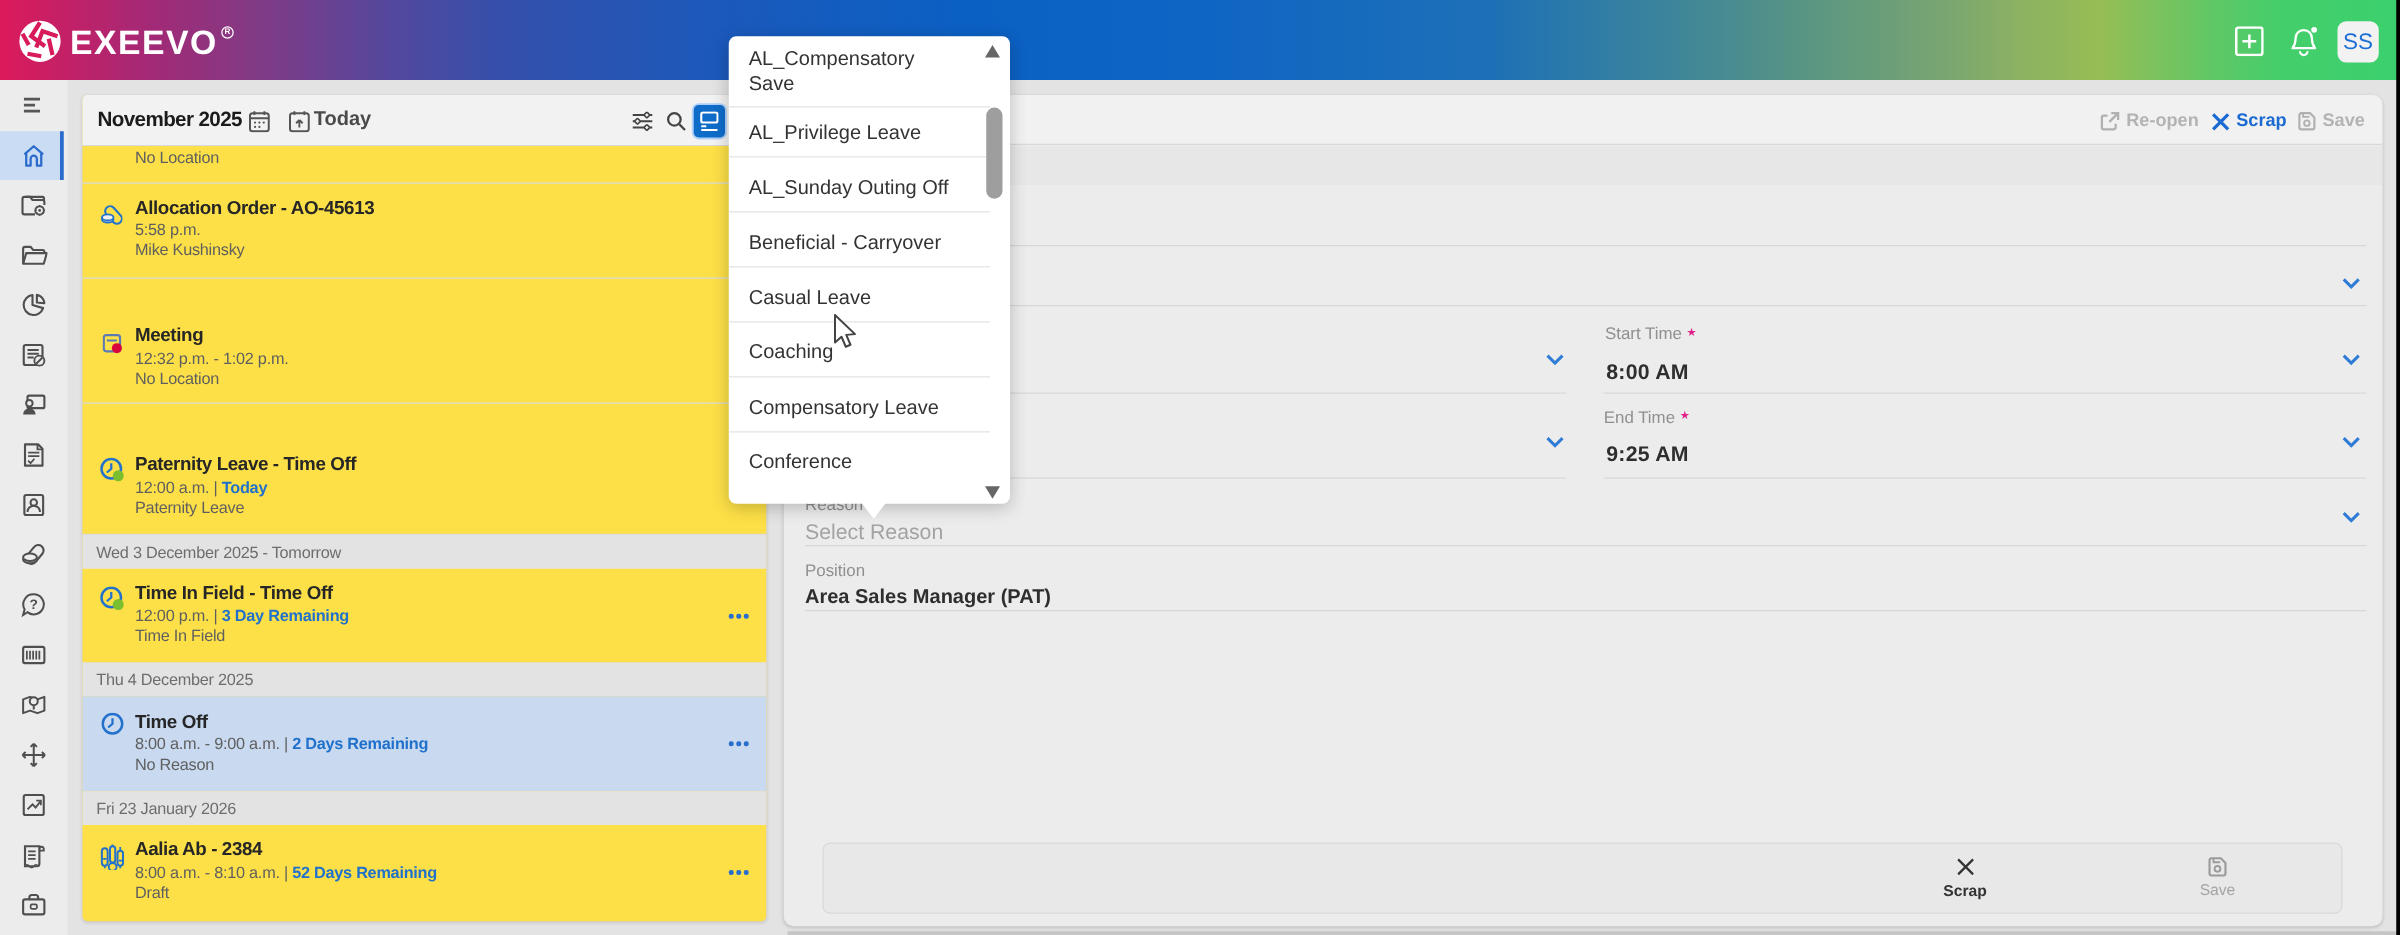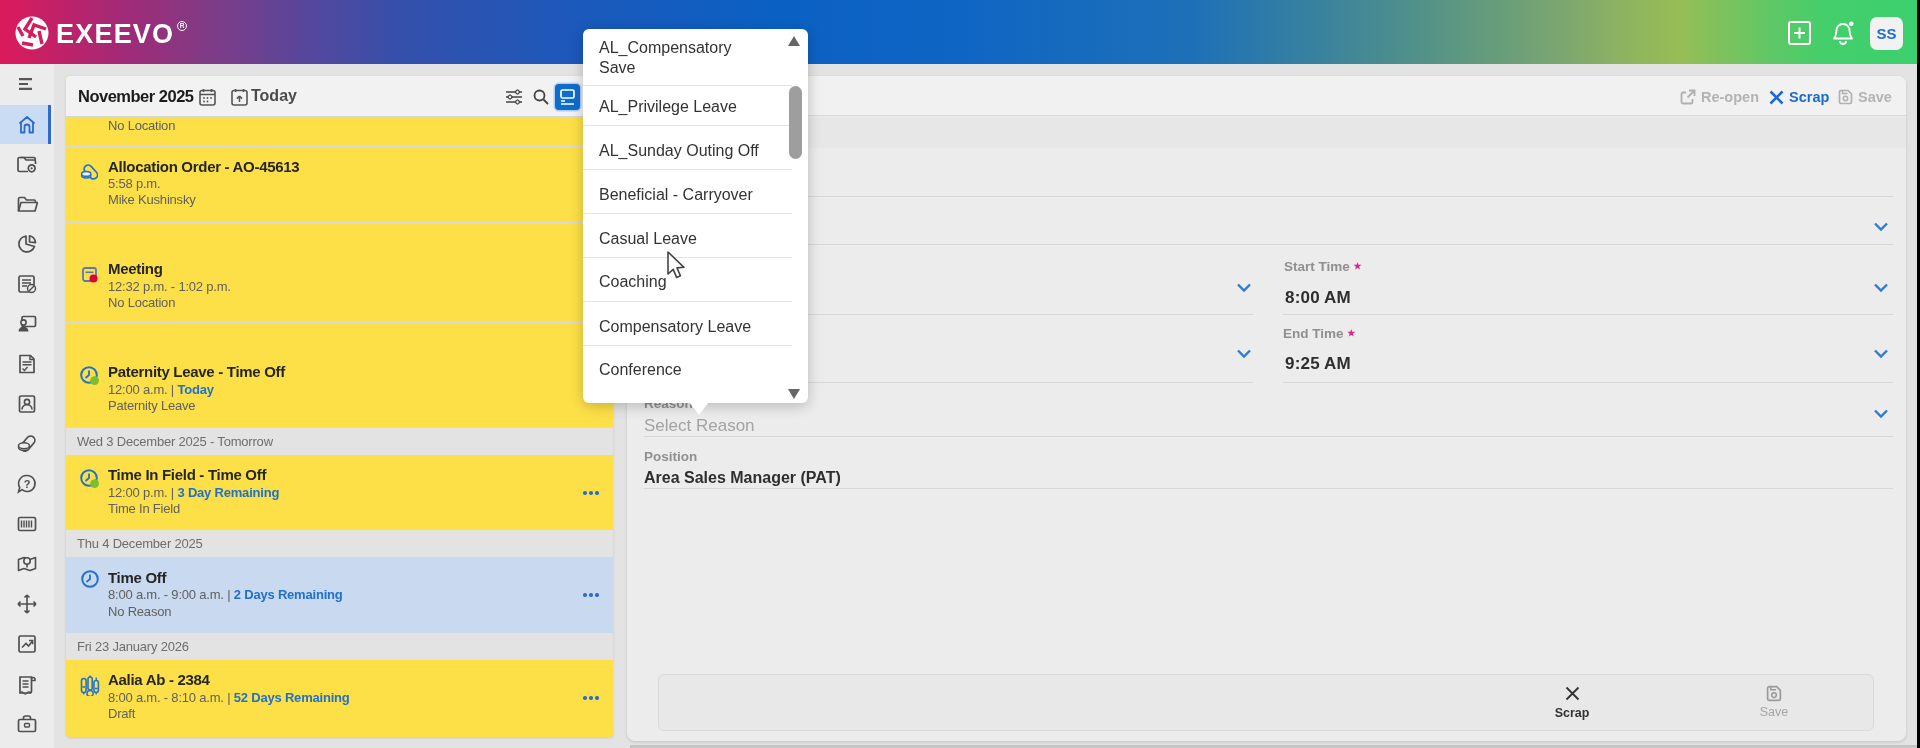--- a/index.html
+++ b/index.html
@@ -22,21 +22,21 @@
   .evt-t { position:absolute; left:42px; font-size:15px; font-weight:bold; color:#262626; line-height:1; letter-spacing:-0.3px;}
   .evt-s { position:absolute; left:42px; font-size:13px; color:#5f5f5f; line-height:1; letter-spacing:-0.2px;}
   .evt-b { color:#2071cc; font-weight:bold; }
   .sep { position:absolute; left:0; width:547px; height:1px; background:#dadada; }
   .dots { position:absolute; left:517px; width:16px; height:5px; }
   .dots i { display:block; position:absolute; top:1px; width:3.5px; height:3.5px; border-radius:50%; background:#2a6ecb; }
   
   #main { left:627px; top:76px; width:1279px; height:665px; background:#ececec;
     border-radius:8px; box-shadow:0 1px 3px rgba(0,0,0,.15); overflow:hidden; }
   .fldline { position:absolute; height:1px; background:#d7d7d7; }
-  .flabel { position:absolute; color:#8f8f8f; font-size:13.5px; line-height:1;font-weight:bold; }
+  .flabel { position:absolute; color:#8f8f8f; font-size:13.5px; line-height:1; }
   .fvalue { position:absolute; color:#2e2e2e; font-size:17px; font-weight:bold; line-height:1; letter-spacing:.2px;}
   .star { color:#e0218a; font-size:9px; vertical-align:2.5px; }
   .chev { position:absolute; width:16px; height:10px; }
   
   #dd { left:583px; top:29px; width:225px; height:374px; background:#fff; border-radius:6px;
     box-shadow:0 3px 14px rgba(0,0,0,.22); }
   .dditem { position:absolute; left:16px; font-size:16px; color:#333; line-height:1; }
   .ddsep { position:absolute; left:0px; width:209px; height:1px; background:#e4e4e4; }
   #ddthumb { position:absolute; left:206px; width:13px; border-radius:7px; background:#9e9e9e; }
   .blk { left:1917px; top:0; width:3px; height:748px; background:#000; }
@@ -59,21 +59,21 @@
     <div class="abs" style="left:177px;top:21px;width:10px;height:10px;border:1.3px solid #fff;border-radius:50%;color:#fff;font-size:6.5px;line-height:7.5px;text-align:center;font-weight:bold">R</div>
     <svg class="abs" style="left:1788px;top:21px" width="23" height="24" viewBox="0 0 23 24">
       <rect x="1" y="1" width="21" height="22" rx="2" fill="none" stroke="#fff" stroke-width="2"></rect>
       <path d="M11.5 6.5 v11 M6 12 h11" stroke="#fff" stroke-width="2"></path>
     </svg>
     <svg class="abs" style="left:1831px;top:21px" width="24" height="25" viewBox="0 0 24 25">
       <path d="M12 3 C8 3 5.5 6 5.5 9.5 C5.5 13.5 4.5 15.5 3 17.5 L21 17.5 C19.5 15.5 18.5 13.5 18.5 9.5 C18.5 6 16 3 12 3 Z" fill="none" stroke="#fff" stroke-width="1.8" stroke-linejoin="round"></path>
       <path d="M9 20 a3 3 0 0 0 6 0" fill="none" stroke="#fff" stroke-width="1.8"></path>
       <circle cx="20.3" cy="2.8" r="2.3" fill="#fff"></circle>
     </svg>
-    <div class="abs" style="left:1870px;top:17px;width:33px;height:33px;background:#f2f2f2;border-radius:7px;color:#1c6fd4;font-weight:bold;font-size:15px;text-align:center;line-height:33px">SS</div>
+    <div class="abs" style="left:1870px;top:17px;width:33px;height:33px;background:#f2f2f2;border-radius:7px;color:#1c6fd4;font-weight:normal;font-size:18px;text-align:center;line-height:33px">SS</div>
   </div>
   <div class="abs" id="sbar">
     <svg class="abs" style="left:19px;top:13px" width="14" height="14" viewBox="0 0 14 14">
       <path d="M0 2.2 h13 M0 7 h9 M0 11.8 h13" stroke="#565656" stroke-width="2.2"></path>
     </svg>
     <div class="abs" style="left:0;top:41px;width:51px;height:39px;background:#cadcf4;border-right:3px solid #2a6bcc"></div>
     <svg class="sideicon" style="top:50px" viewBox="0 0 22 22">
       <path d="M3.5 9.5 L11 3 L18.5 9.5 M5 8.5 V18.5 H8.5 V13 a2.5 2.5 0 0 1 5 0 V18.5 H17 V8.5" fill="none" stroke="#2a6bcc" stroke-width="1.8" stroke-linejoin="round"></path>
     </svg>
     <svg class="sideicon" style="top:89px" viewBox="0 0 22 22">

